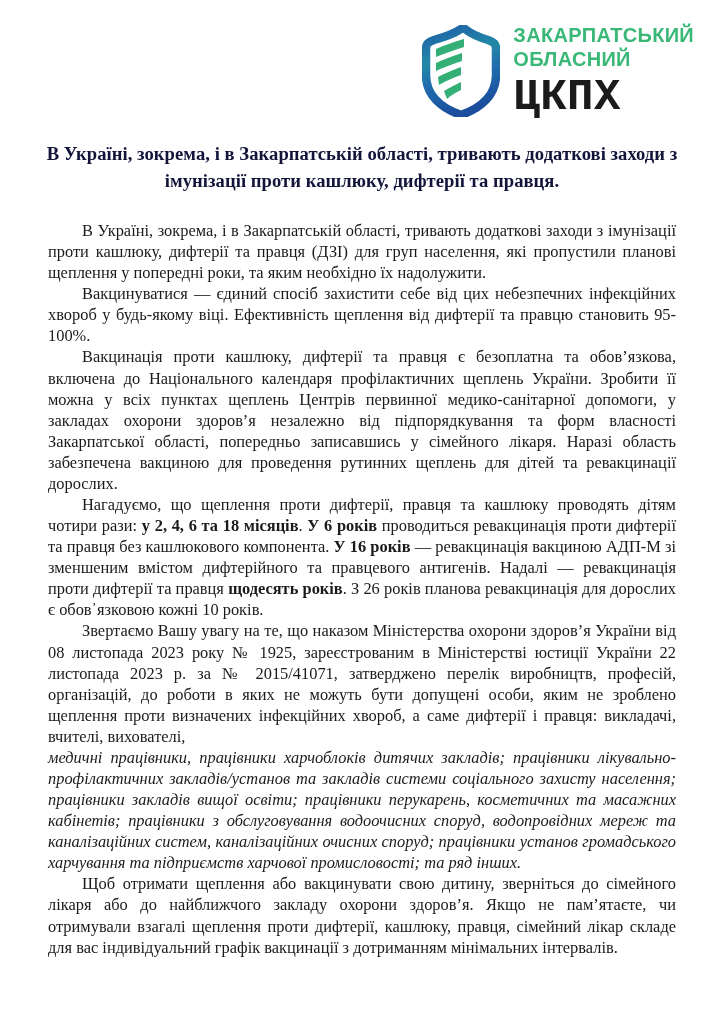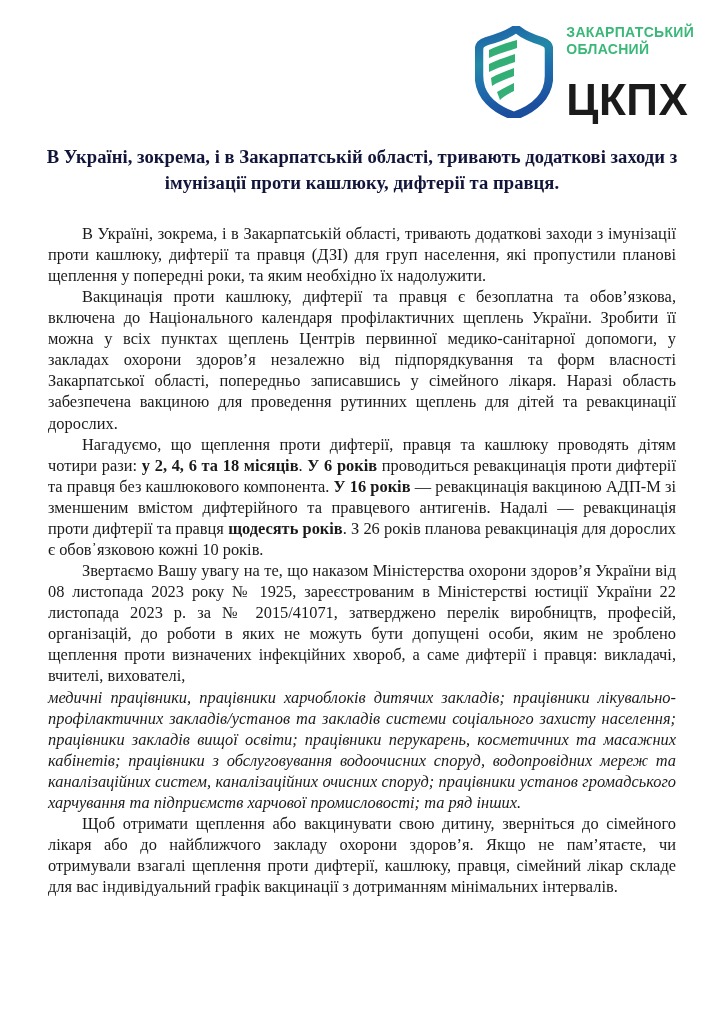--- a/index.html
+++ b/index.html
@@ -39,34 +39,34 @@
   }
   .logo-words {
     display: flex;
     flex-direction: column;
     justify-content: center;
     padding-top: 2px;
   }
   .logo-line1, .logo-line2 {
     font-family: "Liberation Sans", "DejaVu Sans", sans-serif;
     font-weight: bold;
-    font-size: 14px;
+    font-size: 20px;
     letter-spacing: 0.3px;
     line-height: 1.18;
     color: #3ab878;
     white-space: nowrap;
   }
   .logo-abbr {
-    font-family: Liberation Sans, sans-serif;
+    font-family: Liberation Mono, monospace;
     font-weight: bold;
     font-size: 44px;
     letter-spacing: 0.5px;
     line-height: 1.0;
     color: #1b1b1b;
-    margin-top: 21px;
+    margin-top: 4px;
     white-space: nowrap;
   }
 
   
   .doc-title {
     margin: 22px 44px 0 44px;
     text-align: center;
     font-weight: bold;
     font-size: 18.6px;
     line-height: 1.42;
@@ -135,20 +135,21 @@
 
   </div>
 </div>
 
 <h1 class="doc-title">В Україні, зокрема, і в Закарпатській області, тривають додаткові заходи з імунізації проти кашлюку, дифтерії та правця.</h1>
 
 <div class="doc-body">
 
   <p class="indent">В Україні, зокрема, і в Закарпатській області, тривають додаткові заходи з імунізації проти кашлюку, дифтерії та правця (ДЗІ) для груп населення, які пропустили планові щеплення у попередні роки, та яким необхідно їх надолужити.</p>
 
+  <p class="indent">Вакцинуватися — єдиний спосіб захистити себе від цих небезпечних інфекційних хвороб у будь-якому віці. Ефективність щеплення від дифтерії та правцю становить 95-100%.</p>
 
   <p class="indent">Вакцинація проти кашлюку, дифтерії та правця є безоплатна та обов’язкова, включена до Національного календаря профілактичних щеплень України. Зробити її можна у всіх пунктах щеплень Центрів первинної медико-санітарної допомоги, у закладах охорони здоров’я незалежно від підпорядкування та форм власності Закарпатської області, попередньо записавшись у сімейного лікаря. Наразі область забезпечена вакциною для проведення рутинних щеплень для дітей та ревакцинації дорослих.</p>
 
   <p class="indent"><span>Нагадуємо, що щеплення проти дифтерії, правця та кашлюку проводять дітям чотири рази: </span><b>у 2, 4, 6 та 18 місяців</b><span>. </span><b>У 6 років</b><span> проводиться ревакцинація проти дифтерії та правця без кашлюкового компонента. </span><b>У 16 років</b><span> — ревакцинація вакциною АДП-М зі зменшеним вмістом дифтерійного та правцевого антигенів. Надалі — ревакцинація проти дифтерії та правця </span><b>щодесять років</b><span>. З 26 років планова ревакцинація для дорослих є обов᾿язковою кожні 10 років.</span></p>
 
   <p class="indent">Звертаємо Вашу увагу на те, що наказом Міністерства охорони здоров’я України від 08 листопада 2023 року № 1925, зареєстрованим в Міністерстві юстиції України 22 листопада 2023 р. за № 2015/41071, затверджено перелік виробництв, професій, організацій, до роботи в яких не можуть бути допущені особи, яким не зроблено щеплення проти визначених інфекційних хвороб, а саме дифтерії і правця: викладачі, вчителі, вихователі,</p>
 
   <p class="noindent">медичні працівники, працівники харчоблоків дитячих закладів; працівники лікувально-профілактичних закладів/установ та закладів системи соціального захисту населення; працівники закладів вищої освіти; працівники перукарень, косметичних та масажних кабінетів; працівники з обслуговування водоочисних споруд, водопровідних мереж та каналізаційних систем, каналізаційних очисних споруд; працівники установ громадського харчування та підприємств харчової промисловості; та ряд інших.</p>
 
   <p class="indent">Щоб отримати щеплення або вакцинувати свою дитину, зверніться до сімейного лікаря або до найближчого закладу охорони здоров’я. Якщо не пам’ятаєте, чи отримували взагалі щеплення проти дифтерії, кашлюку, правця, сімейний лікар складе для вас індивідуальний графік вакцинації з дотриманням мінімальних інтервалів.</p>

